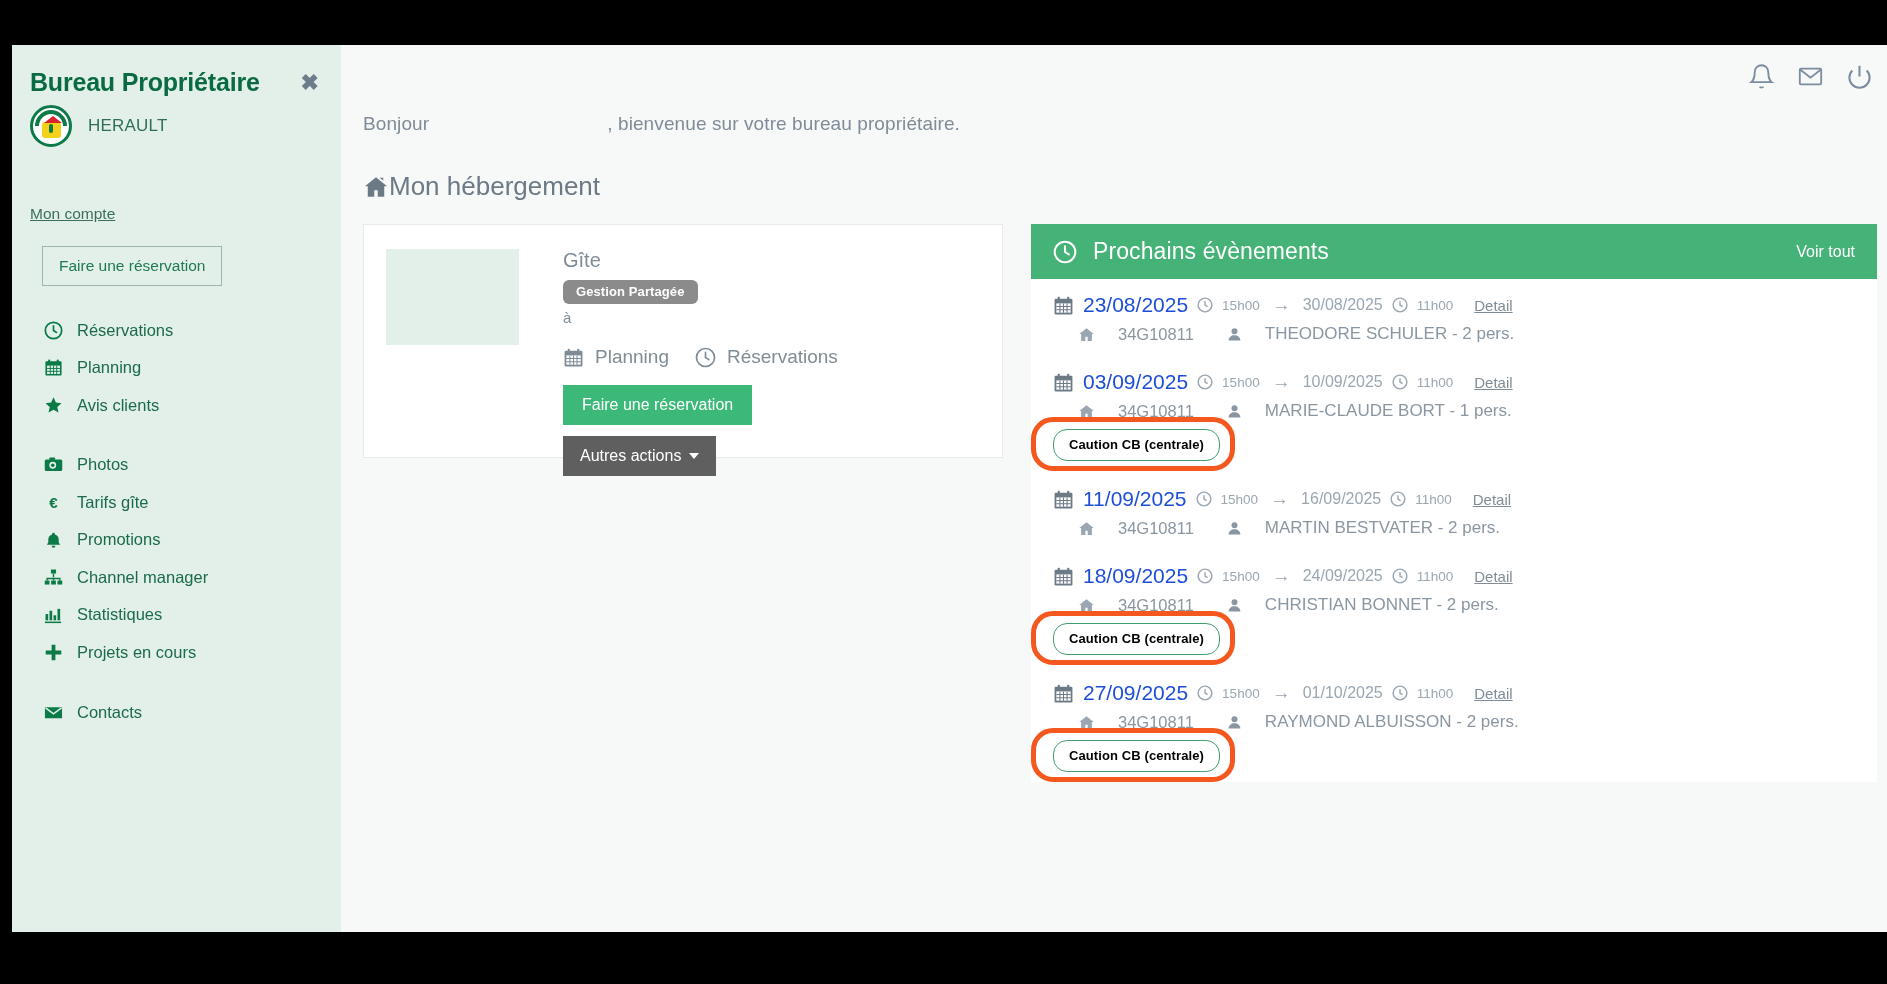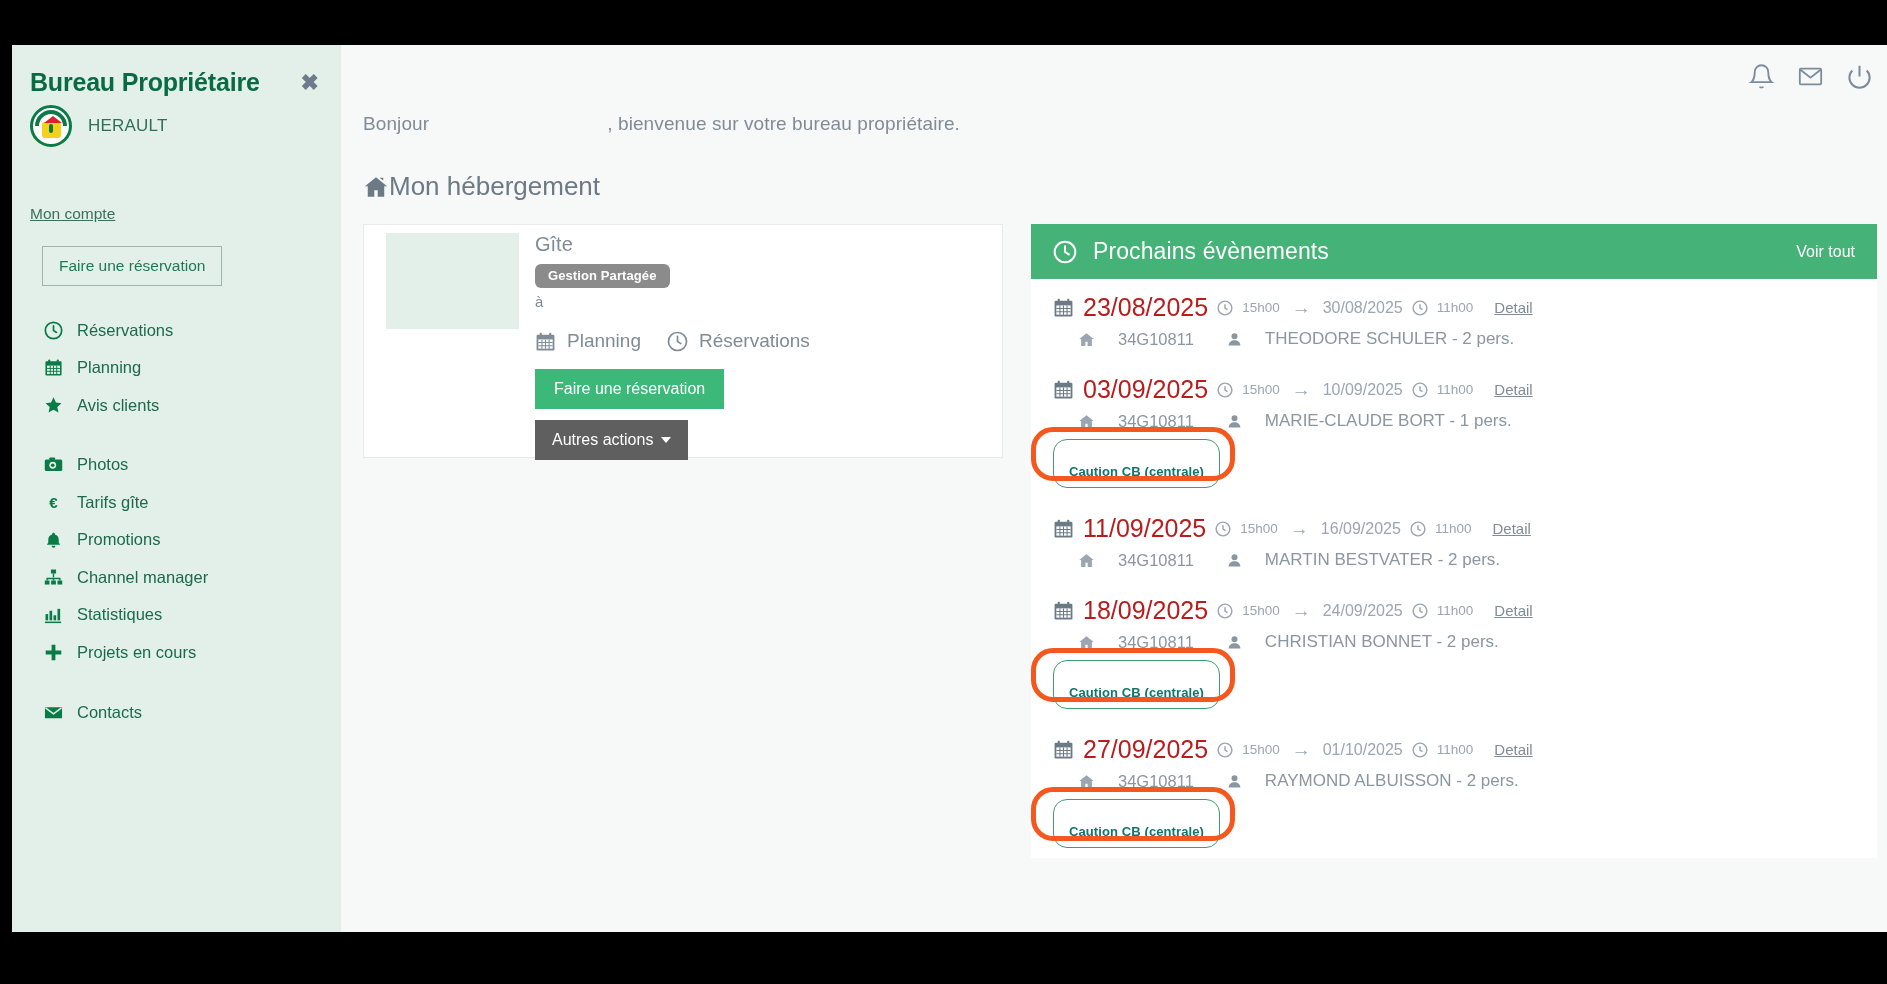--- a/index.html
+++ b/index.html
@@ -122,21 +122,21 @@
     color: #6c7a86;
     font-size: 26px;
   }
   .section-title .ic { color:#6c7a86; display:flex; }
 
   .columns { display:flex; gap: 28px; padding: 22px 22px 0 22px; flex:1; min-height:0; }
 
   .card-left { width: 640px; flex: 0 0 640px; }
   .gite-card {
     background:#fff; border:1px solid #e7e9ea;
-    display:flex; gap: 16px; padding: 8px 22px 22px 22px;
+    display:flex; gap: 44px; padding: 24px 22px 22px 22px;
     height: 234px;
   }
   .gite-thumb { width: 133px; height: 96px; background:#e2f0e9; flex:0 0 auto; }
   .gite-info { flex:1; min-width:0; }
   .gite-name-row { display:flex; align-items:baseline; }
   .gite-name { font-size: 20px; color:#7f8c97; }
   .badge-shared {
     display:inline-block; background:#8b8b8b; color:#fff;
     font-size: 13px; font-weight:bold; border-radius: 6px;
     padding: 4px 13px 5px 13px; margin-top: 8px; letter-spacing:0.1px;
@@ -165,40 +165,40 @@
     background:#45b377; color:#fff;
     display:flex; align-items:center; padding: 14px 22px;
   }
   .ev-header .ic { display:flex; margin-right: 16px; }
   .ev-title { font-size: 23px; flex:1; letter-spacing:0.1px;}
   .ev-seeall { font-size: 16px; cursor:pointer; }
   .ev-body { padding: 14px 0 0 0; }
   .ev-item { padding: 0 22px; margin-bottom: 10px; position:relative; }
   .ev-line1 { display:flex; align-items:center; gap:9px; white-space:nowrap; }
   .ev-cal { color:#6c7a86; display:flex; }
-  .ev-date { font-size: 25px; color:#b91c1c; }
+  .ev-date { font-size: 21px; color:#1d4ed8; }
   .ev-clock { color:#9aa6b1; display:flex; }
   .ev-time { font-size: 13.5px; color:#9aa6b1; }
   .ev-arrow { color:#9aa6b1; font-size:19px; padding:0 3px; }
   .ev-date2 { font-size: 16px; color:#9aa6b1; }
   .ev-time2 { font-size: 13.5px; color:#9aa6b1; }
   .ev-detail { font-size: 15px; color:#7f8c97; text-decoration: underline; margin-left:12px; cursor:pointer;}
   .ev-line2 { display:flex; align-items:center; gap:23px; margin-top: 7px; padding-left: 25px; }
   .ev-home { color:#9aa6b1; display:flex; }
   .ev-ref { font-size: 16.5px; color:#8a96a1; margin-right: 10px;}
   .ev-person { color:#8a96a1; display:flex; }
   .ev-guest { font-size: 17px; color:#8a96a1; }
   .ev-caution-wrap { padding-left: 0; margin-top: 8px; position:relative; display:inline-block;}
   .caution-badge {
     display:inline-block;
     border: 1px solid #3f9e6b;
-    color: #0f766e;
+    color: #000000;
     font-size: 13px; font-weight:bold;
     border-radius: 14px;
-    padding: 24px 15px 8px 15px;
+    padding: 7px 15px 8px 15px;
     background:#fff;
     letter-spacing: 0.1px;
   }
   .annot-ring {
     position:absolute; left: -22px; top: -12px;
     width: 204px; height: 54px;
     border: 5px solid #f4581f; border-radius: 22px;
     pointer-events:none;
   }
   .ev-sep { height: 16px; }

